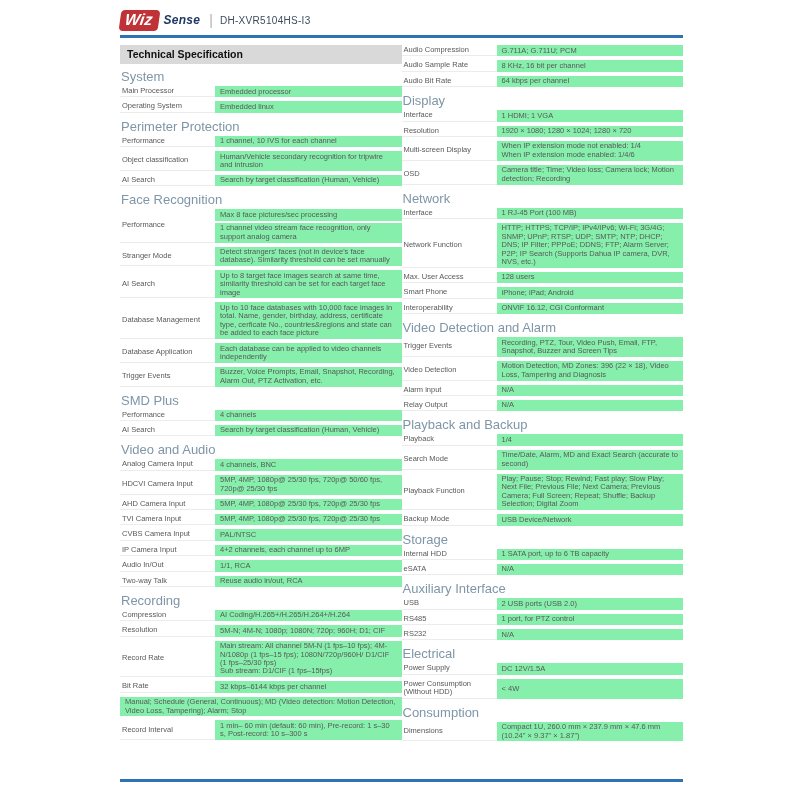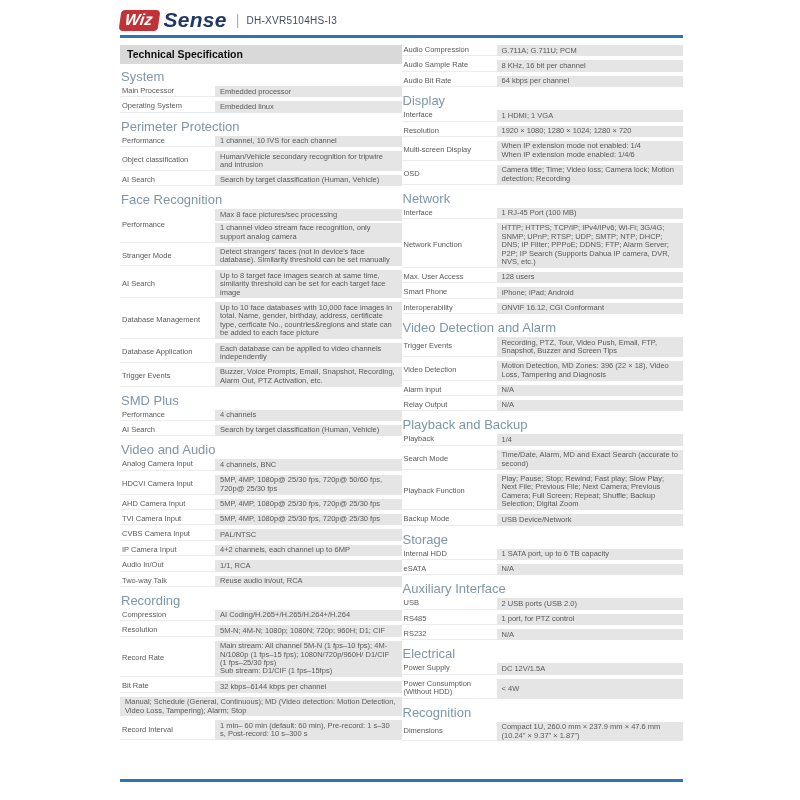--- a/index.html
+++ b/index.html
@@ -7,40 +7,40 @@
     position:relative; width:800px; height:800px; background:#fff; overflow:hidden;
     font-family:"Liberation Sans","DejaVu Sans",sans-serif; color:#595959;
   }
   .content { position:absolute; left:120px; top:9px; width:563px; }
   .brand { display:flex; align-items:center; height:22px; }
   .logo-wiz {
     display:inline-block; background:#bf3238; color:#fff; font-style:italic; font-weight:bold;
     font-size:16px; line-height:18px; padding:1px 7px 2px 5px; border-radius:4px;
     transform:skewX(-8deg);
   }
-  .logo-sense { color:#1f3864; font-style:italic; font-weight:bold; font-size:21px; margin-left:4px; letter-spacing:.3px; }
+  .logo-sense { color:#1f3864; font-style:italic; font-weight:bold; font-size:12px; margin-left:4px; letter-spacing:.3px; }
   .sep { color:#b0b0b0; font-size:14px; margin:0 7px 0 9px; font-weight:300; }
   .model { color:#3d4d5e; font-size:10px; letter-spacing:.3px; }
   .rule-top { height:3px; background:#2e74b5; margin-top:4px; }
   .columns { display:flex; margin-top:7px; height:726px; overflow:hidden; }
   .col { flex:1 1 0; min-width:0; }
   .spec-bar {
     background:#d9d9d9; color:#111; font-weight:bold; font-size:10.5px;
     padding:3px 7px 4px 7px; margin-bottom:3px;
   }
   .section-title { color:#7e96a8; font-size:13px; line-height:14px; padding:3px 1px 2px 1px; }
   .row { display:flex; margin-bottom:4px; }
   .row-label {
     flex:0 0 88px; font-size:7.5px; line-height:1.12; color:#595959;
     display:flex; align-items:center; padding:1px 5px 1px 2px;
     border-bottom:1px solid #ececec;
   }
   .row-values { flex:1 1 auto; min-width:0; display:flex; flex-direction:column; gap:2px; }
   .cell {
-    background:#e5e5e5; font-size:7.5px; line-height:1.12; color:#595959;
+    background:#86efac; font-size:7.5px; line-height:1.12; color:#595959;
     padding:1.5px 5px; white-space:pre-line; flex:1;
     display:flex; align-items:center;
   }
   .rule-bottom { position:absolute; left:120px; right:117px; top:779px; height:3px; background:#2e74b5; }
   .footer-url { position:absolute; left:0; right:0; top:827px; text-align:center; font-size:8px; color:#595959; }
 </style>
 </head>
 <body>
 
 <div class="page">
@@ -392,21 +392,21 @@
               <div class="row-values">
                 <div class="cell">DC 12V/1.5A</div>
               </div>
             </div>
             <div class="row">
               <div class="row-label">Power Consumption (Without HDD)</div>
               <div class="row-values">
                 <div class="cell">&lt; 4W</div>
               </div>
             </div>
-            <div class="section-title">Recognition</div>
+            <div class="section-title">Consumption</div>
             <div class="row">
               <div class="row-label">Dimensions</div>
               <div class="row-values">
                 <div class="cell">Compact 1U, 260.0 mm × 237.9 mm × 47.6 mm (10.24" × 9.37" × 1.87")</div>
               </div>
             </div>
           </div>
       </div>
     </div>
   </div>

